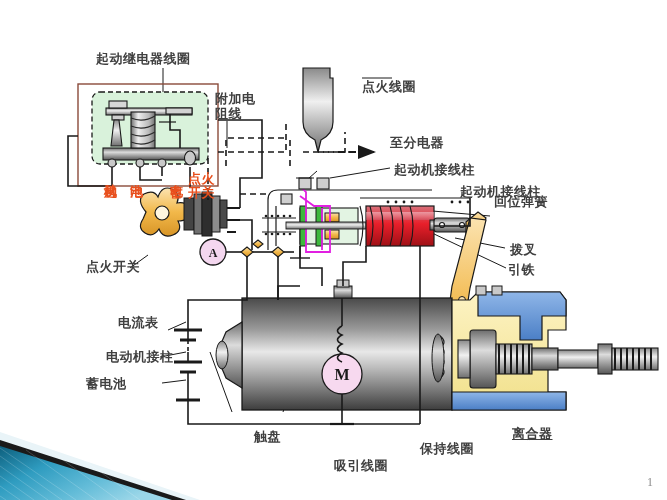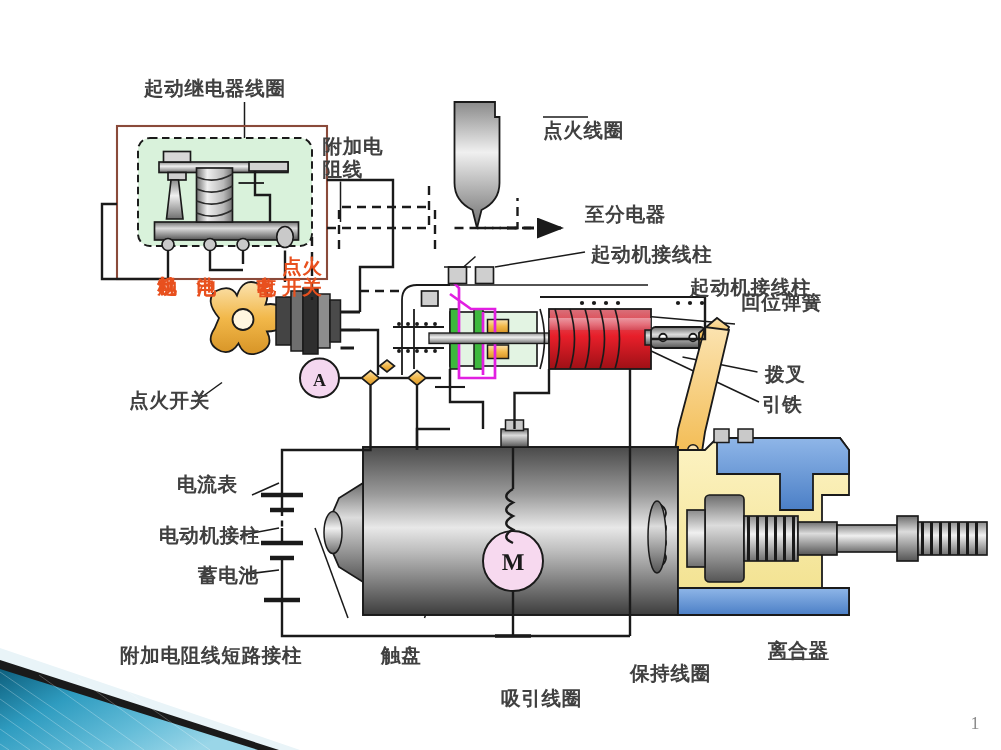--- a/index.html
+++ b/index.html
@@ -397,23 +397,22 @@
   <div class="lbl lbl-g" style="left:510px;top:241px;">拨叉</div>
 
   <div class="lbl lbl-g" style="left:508px;top:261px;">引铁</div>
 
   <div class="lbl lbl-g" style="left:86px;top:258px;">点火开关</div>
 
   <div class="lbl lbl-g" style="left:118px;top:314px;">电流表</div>
 
   <div class="lbl lbl-g" style="left:66px;top:348px;margin-left:40px;">电动机接柱</div>
 
-  <div class="lbl lbl-g" style="left:86px;top:375px;margin-left:46px;">蓄电池</div>
-
-  <div class="lbl lbl-g" style="left:80px;top:428px;">附加电阻线短路接柱</div>
+  <div class="lbl lbl-g" style="left:86px;top:375px;">蓄电池</div>
+
 
   <div class="lbl lbl-g" style="left:254px;top:428px;">触盘</div>
 
   <div class="lbl lbl-g" style="left:334px;top:428px;margin-top:29px;">吸引线圈</div>
 
   <div class="lbl lbl-g" style="left:420px;top:440px;">保持线圈</div>
 
   <div class="lbl lbl-g" style="left:512px;top:425px;text-decoration:underline;">离合器</div>
 
   <div class="lbl lbl-r vert" style="left:104px;top:174px;">起动机</div>

